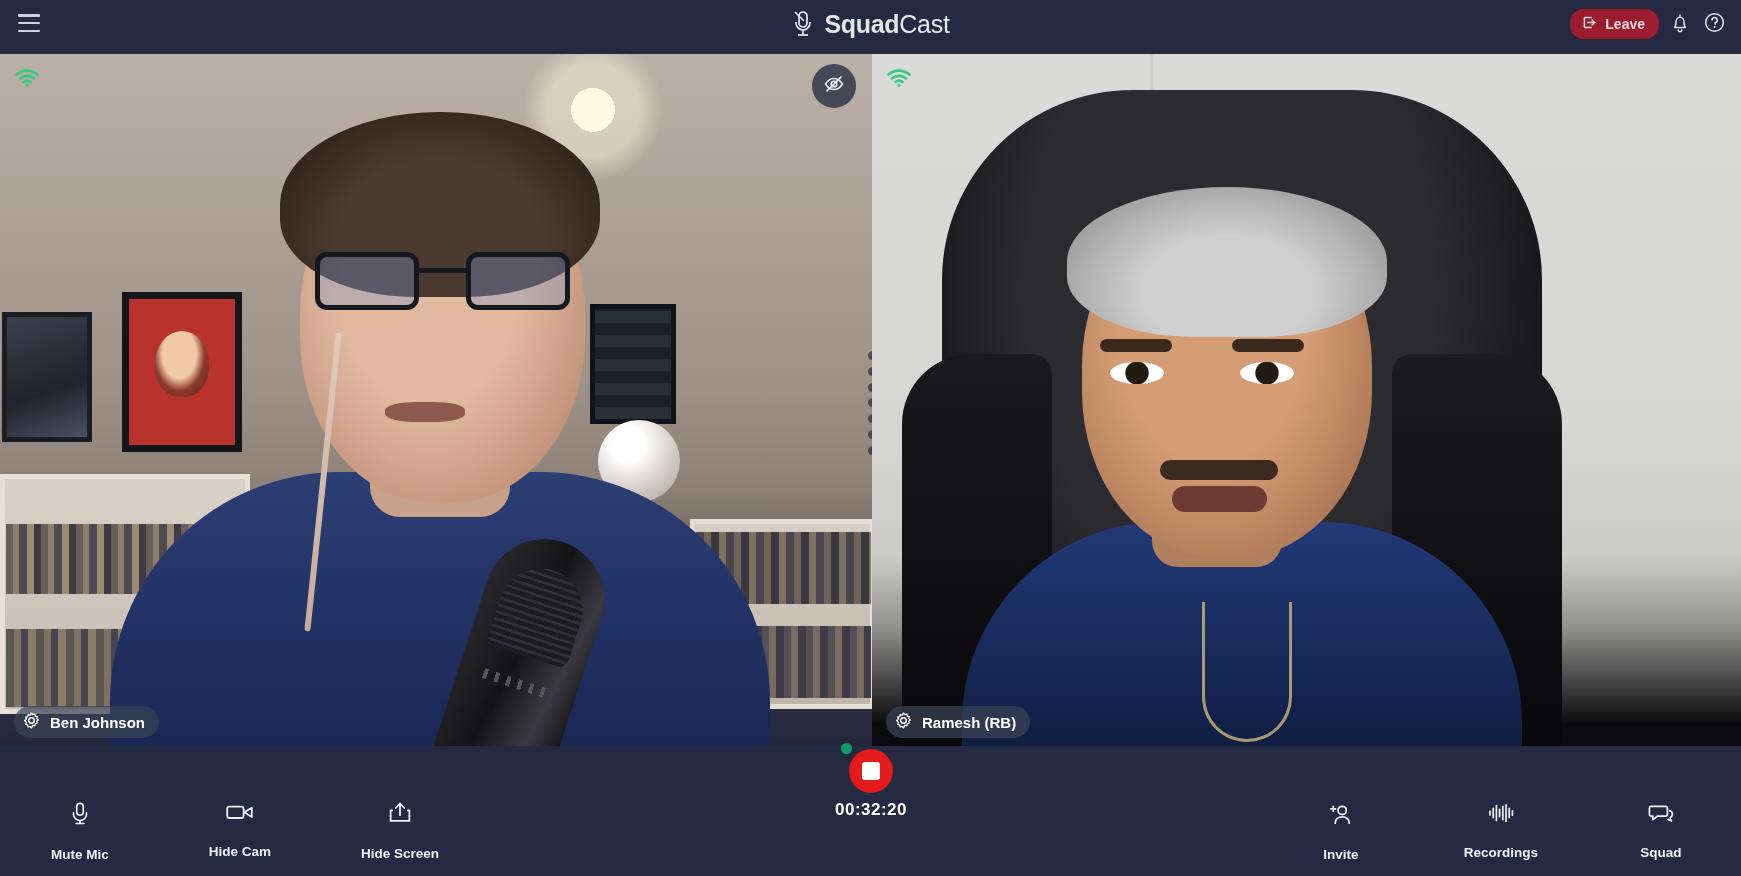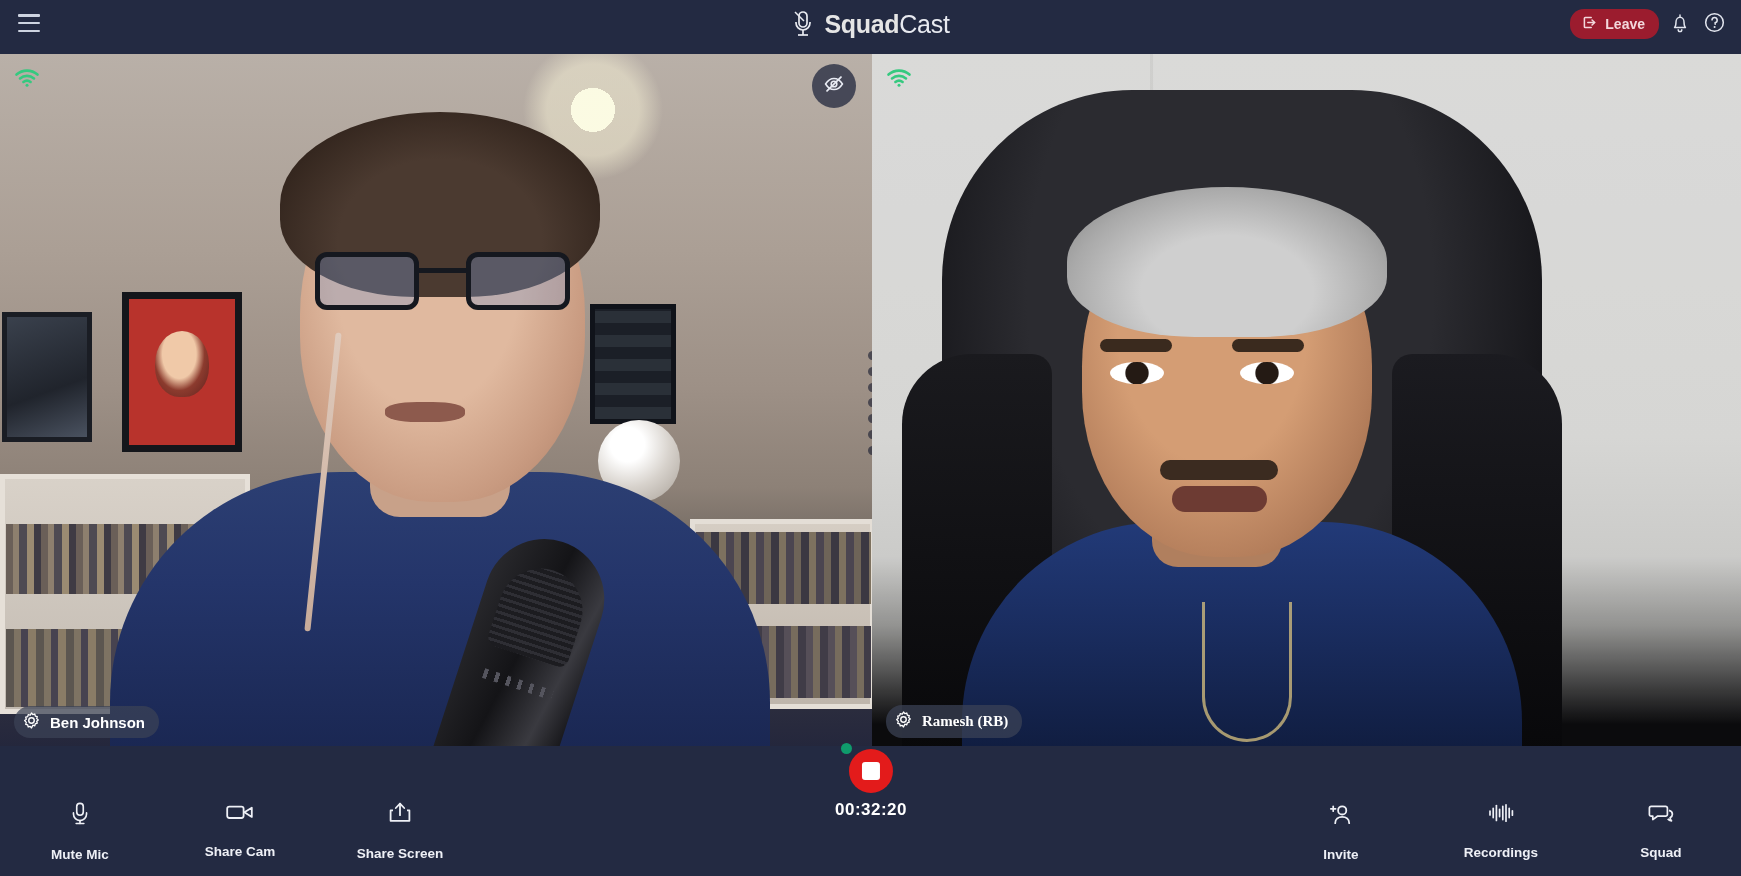--- a/index.html
+++ b/index.html
@@ -62,21 +62,21 @@
     width:26px; height:26px;
   }
 
   
   .stage {
     position:absolute; top:48px; left:0; width:1741px; height:826px;
     display:flex; background:#000;margin-top:6px;
   }
   .pane { position:relative; height:698px; overflow:hidden; }
   .pane-a { width:872px; }
-  .pane-b { width:869px;font-family:Liberation Serif, serif; }
+  .pane-b { width:869px; }
 
   
   .feed-a {
     position:absolute; inset:0;
     background:
       radial-gradient(circle at 68% 8%, rgba(255,255,230,0.95) 0 22px, rgba(255,250,220,0.45) 22px 46px, rgba(0,0,0,0) 70px),
       linear-gradient(180deg, #b9b0a8 0%, #ab9f95 28%, #9d9086 48%, #8d8177 62%, #6e655e 72%, #3c3a42 80%, #23263c 100%);
   }
   .feed-a .shelf-left {
     position:absolute; left:0; top:420px; width:250px; height:240px;
@@ -524,32 +524,32 @@
         <span>Mute Mic</span>
       </button>
 
       <button class="tool">
         <span>
           <svg width="30" height="22" viewBox="0 0 30 22">
             <rect x="2.2" y="5.6" width="16.4" height="11.4" rx="2.2" fill="none" stroke="#eef0f6" stroke-width="1.8"></rect>
             <path d="M19.4 11.3l7.4-4.6v9.2z" fill="none" stroke="#eef0f6" stroke-width="1.8" stroke-linejoin="round"></path>
           </svg>
         </span>
-        <span>Share Cam</span>
+        <span>Hide Cam</span>
       </button>
 
       <button class="tool">
         <span>
           <svg width="26" height="24" viewBox="0 0 26 24">
             <path d="M6 9.4H3.6v10.4h18.8V9.4H20" fill="none" stroke="#eef0f6" stroke-width="1.8" stroke-linejoin="round"></path>
             <line x1="13" y1="2.6" x2="13" y2="14.2" stroke="#eef0f6" stroke-width="1.8" stroke-linecap="round"></line>
             <polyline points="8.8,7 13,2.6 17.2,7" fill="none" stroke="#eef0f6" stroke-width="1.8" stroke-linecap="round" stroke-linejoin="round"></polyline>
           </svg>
         </span>
-        <span>Share Screen</span>
+        <span>Hide Screen</span>
       </button>
     </div>
 
     <div class="record-wrap">
       <button class="record-btn">
         <span class="rec-dot"></span>
         <span class="sq"></span>
       </button>
       <span class="timer">00:32:20</span>
     </div>

